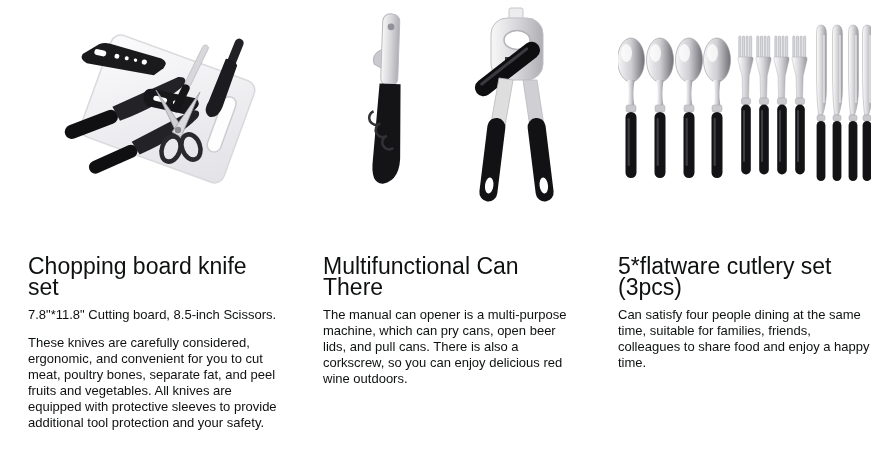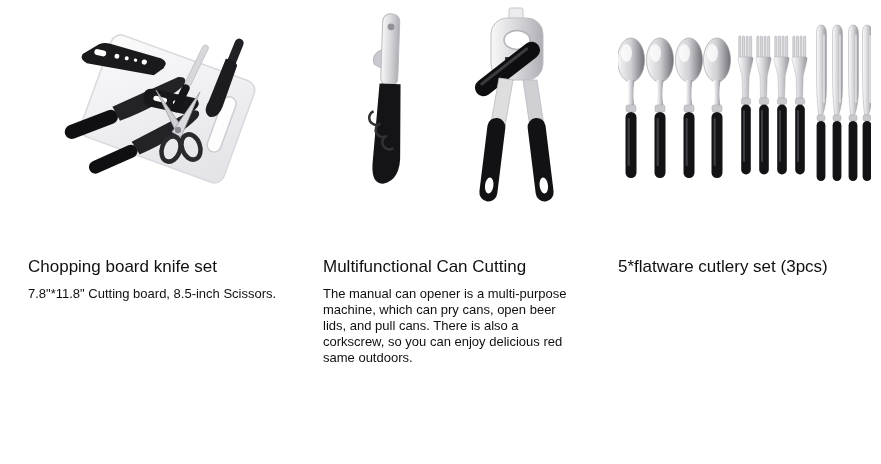--- a/index.html
+++ b/index.html
@@ -27,21 +27,21 @@
   }
   .img-wrap {
     height: 230px;
     width: 253px;
     overflow: visible;
   }
   .img-wrap svg {
     display: block;
   }
   .title {
-    font-size: 17px;
+    font-size: 23px;
     font-weight: 400;
     line-height: 21px;
     margin: 26px 0 9px 0;
     color: #0F1111;
   }
   .para {
     font-size: 13px;
     font-weight: 400;
     line-height: 16px;
     margin: 0 0 12px 0;
@@ -108,20 +108,21 @@
             <path d="M2,0 L30,40 L24,46 Z" fill="#cfcfd4" stroke="#9d9da3" stroke-width="0.8"></path>
             <path d="M46,2 L18,42 L27,47 Z" fill="#dcdce0" stroke="#9d9da3" stroke-width="0.8"></path>
             <circle cx="24" cy="40" r="3.2" fill="#8a8a90"></circle>
             <ellipse cx="17" cy="59" rx="9" ry="13" transform="rotate(20 17 59)" fill="none" stroke="#2a2a2e" stroke-width="4.5"></ellipse>
             <ellipse cx="37" cy="57" rx="9" ry="13" transform="rotate(-20 37 57)" fill="none" stroke="#2a2a2e" stroke-width="4.5"></ellipse>
           </g>
         </svg>
       </div>
       <h3 class="title">Chopping board knife set</h3>
       <p class="para">7.8"*11.8" Cutting board, 8.5-inch Scissors.</p>
+      <p class="para">These knives are carefully considered, ergonomic, and convenient for you to cut meat, poultry bones, separate fat, and peel fruits and vegetables. All knives are equipped with protective sleeves to provide additional tool protection and your safety.</p>
     </div>
 
     <div class="col">
       <div class="img-wrap">
         <svg viewBox="0 0 253 230" width="253" height="230">
           <defs>
             <linearGradient id="gSteelV" x1="0" y1="0" x2="1" y2="0">
               <stop offset="0" stop-color="#f8f8f8"></stop>
               <stop offset="0.5" stop-color="#d7d7db"></stop>
               <stop offset="1" stop-color="#aeaeb4"></stop>
@@ -151,22 +152,22 @@
               <rect x="165" y="118" width="18" height="84" rx="9" fill="#121215"></rect>
               <ellipse cx="174" cy="186" rx="4.2" ry="8" fill="#ffffff"></ellipse>
             </g>
             <g transform="rotate(-7 213 122)">
               <rect x="204" y="118" width="18" height="84" rx="9" fill="#121215"></rect>
               <ellipse cx="213" cy="186" rx="4.2" ry="8" fill="#ffffff"></ellipse>
             </g>
           </g>
         </svg>
       </div>
-      <h3 class="title">Multifunctional Can Cutting</h3>
-      <p class="para">The manual can opener is a multi-purpose machine, which can pry cans, open beer lids, and pull cans. There is also a corkscrew, so you can enjoy delicious red same outdoors.</p>
+      <h3 class="title">Multifunctional Can There</h3>
+      <p class="para">The manual can opener is a multi-purpose machine, which can pry cans, open beer lids, and pull cans. There is also a corkscrew, so you can enjoy delicious red wine outdoors.</p>
     </div>
 
     <div class="col">
       <div class="img-wrap">
         <svg viewBox="0 0 253 230" width="253" height="230">
           <defs>
             <linearGradient id="gSteelH" x1="0" y1="0" x2="1" y2="0">
               <stop offset="0" stop-color="#fdfdfd"></stop>
               <stop offset="0.45" stop-color="#d8d8dc"></stop>
               <stop offset="1" stop-color="#97979d"></stop>
@@ -217,16 +218,17 @@
           </g>
           <g>
             <use href="#uKnife" x="203" y="25"></use>
             <use href="#uKnife" x="219" y="25"></use>
             <use href="#uKnife" x="235" y="25"></use>
             <use href="#uKnife" x="249" y="25"></use>
           </g>
         </svg>
       </div>
       <h3 class="title">5*flatware cutlery set (3pcs)</h3>
+      <p class="para">Can satisfy four people dining at the same time, suitable for families, friends, colleagues to share food and enjoy a happy time.</p>
     </div>
 
   </div>
 </div>
 
 </body></html>

